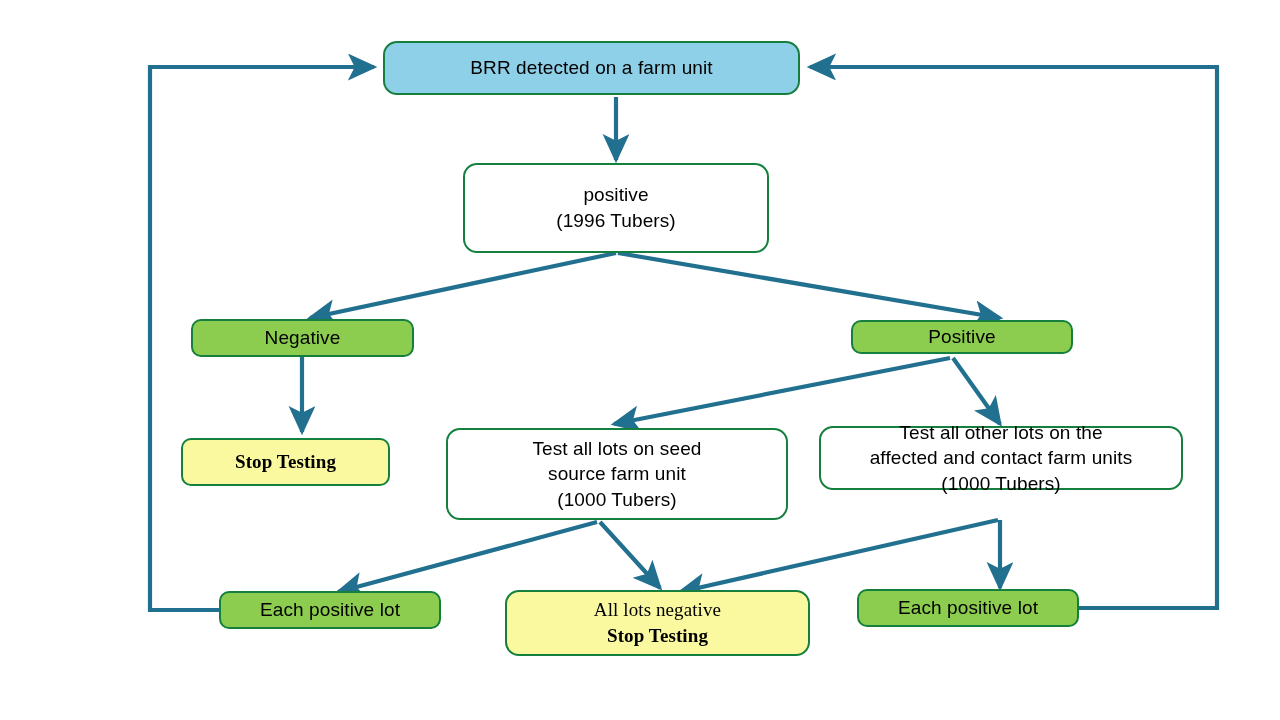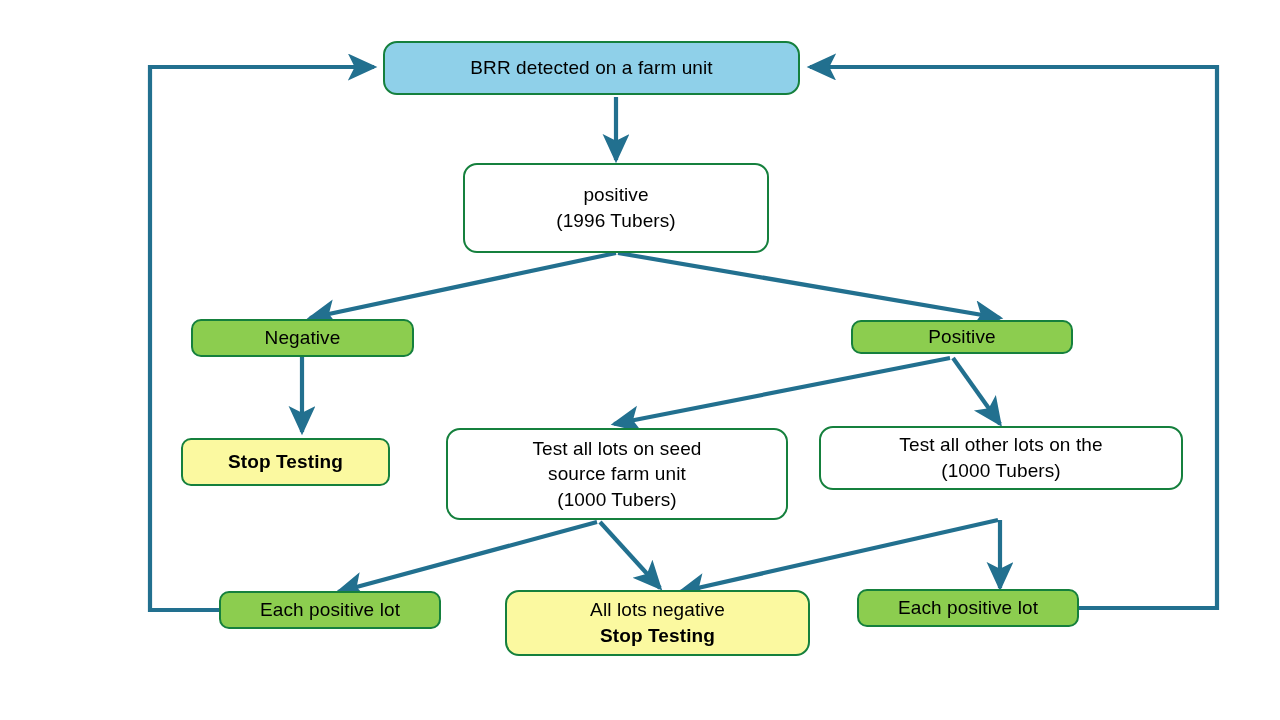--- a/index.html
+++ b/index.html
@@ -36,21 +36,21 @@
     color: #000000;
     font-size: 19px;
     line-height: 1.35;
     letter-spacing: 0.1px;
     z-index: 3;
   }
   .node .line { display: block; white-space: nowrap; }
   .node .line.bold { font-weight: bold; }
   .fill-blue  { background: #8fd0e9; }
   .fill-green { background: #8ccd4f; }
-  .fill-yellow{ background: #fbf9a0; }
+  .fill-yellow{ background: #fbf9a0; font-family: Liberation Serif, serif; }
   .fill-white { background: #ffffff; }
   .rounded-lg { border-radius: 14px; }
 </style>
 </head>
 <body>
 
 <div id="canvas">
 
   <svg id="wires" viewBox="0 0 1280 720" xmlns="http://www.w3.org/2000/svg">
     <defs>
@@ -109,20 +109,21 @@
   </div>
 
   <div class="node fill-white rounded-lg" style="left:446px; top:428px; width:342px; height:92px;">
     <span class="line">Test all lots on seed</span>
     <span class="line">source farm unit</span>
     <span class="line">(1000 Tubers)</span>
   </div>
 
   <div class="node fill-white rounded-lg" style="left:819px; top:426px; width:364px; height:64px;">
     <span class="line">Test all other lots on the</span>
+    <span class="line">affected and contact farm units</span>
     <span class="line">(1000 Tubers)</span>
   </div>
 
   <div class="node fill-green" style="left:219px; top:591px; width:222px; height:38px;">
     <span class="line">Each positive lot</span>
   </div>
 
   <div class="node fill-yellow rounded-lg" style="left:505px; top:590px; width:305px; height:66px;text-align:center;">
     <span class="line">All lots negative</span>
     <span class="line bold">Stop Testing</span>

